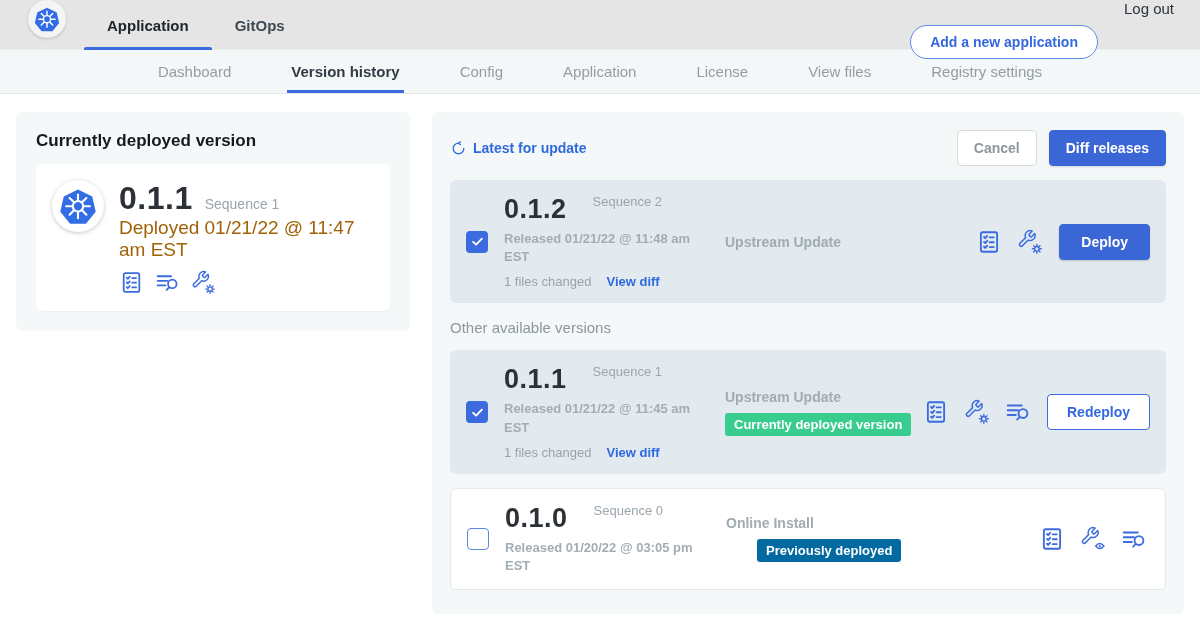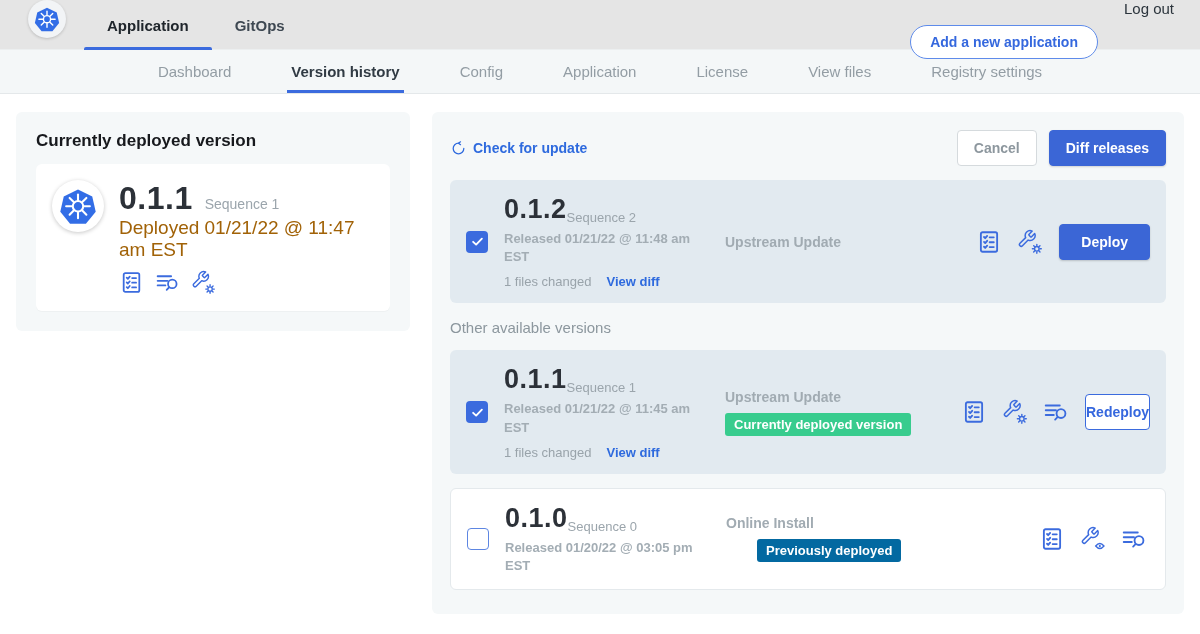--- a/index.html
+++ b/index.html
@@ -66,36 +66,36 @@
 
   
   .version-row { display:flex; align-items:center; border-radius:6px; padding:14px 16px;
                  margin-top:14px; background:#e2eaf0; }
   .version-row.plain { background:#fff; border:1px solid #e4e9ec; }
   .checkbox { width:22px; height:22px; border-radius:4px; margin-right:16px; flex:0 0 auto;
               cursor:pointer; }
   .checkbox.checked { background:#3b6bde; display:flex; align-items:center; justify-content:center; }
   .checkbox.unchecked { background:#fff; border:1.5px solid #5d86e2; }
   .v-info { width:207px; flex:0 0 auto; }
-  .v-line { display:flex; align-items:flex-end; gap:0; }
+  .v-line { display:flex; align-items:flex-start; gap:26px; }
   .v-num { font-size:27px; font-weight:700; color:#2c3138; letter-spacing:.5px; }
   .v-seq { font-size:13px; color:#9ba5ac; }
   .v-released { margin-top:5px; font-size:13px; font-weight:700; color:#a3adb4; line-height:1.4; }
   .v-files { margin-top:8px; font-size:13px; color:#99a3aa; display:flex; gap:15px; }
   .view-diff { color:#2e6ade; font-weight:700; cursor:pointer; }
   .v-source { flex:1; padding-left:14px; }
   .v-source-label { font-size:14px; font-weight:700; color:#a1abb2; }
   .v-badge { display:inline-block; margin-top:8px; font-size:13px; font-weight:700; color:#fff;
              padding:4px 9px; border-radius:3px; }
   .v-badge.green { background:#38cc8e; }
   .v-badge.gray  { background:#0369a1;margin-left:31px; }
   .row-icons { display:flex; align-items:center; gap:15px; color:#3b6bde; margin-right:16px; }
   .btn-deploy { background:#3b66d6; border:1px solid #3b66d6; color:#ffffff; padding:9px 21px;
                 box-shadow:0 1px 2px rgba(0,0,0,.18); }
-  .btn-redeploy { background:#fff; border:1px solid #3b6bde; color:#3567de; padding:9px 0; }
+  .btn-redeploy { background:#fff; border:1px solid #3b6bde; color:#3567de; padding:9px 19px; }
   .other-title { margin-top:16px; font-size:15px; color:#8c979e; }
 </style>
 </head>
 <body>
 
 <svg width="0" height="0" style="position:absolute">
   <defs>
     <g id="i-k8s">
       <polygon points="12,1.6 21,6 23.2,15.6 17,23.2 7,23.2 0.8,15.6 3,6" fill="#326de6"></polygon>
       <g stroke="#fff" stroke-width="1.3" fill="none" stroke-linecap="round">
@@ -219,21 +219,21 @@
       </div>
     </div>
   </section>
 
   <section class="panel right-panel">
     <div class="avail-header">
       <span class="hlink">
         <svg width="17" height="17" viewBox="0 0 24 24">
             <use href="#i-refresh"></use>
           </svg>
-        <span>Check for update</span>
+        <span>Latest for update</span>
       </span>
       <button class="btn btn-cancel">Cancel</button>
       <button class="btn btn-primary">Diff releases</button>
     </div>
 
     <div class="version-row">
       <div class="checkbox checked">
         <svg width="15" height="15" viewBox="0 0 24 24">
             <use href="#i-check"></use>
           </svg>

